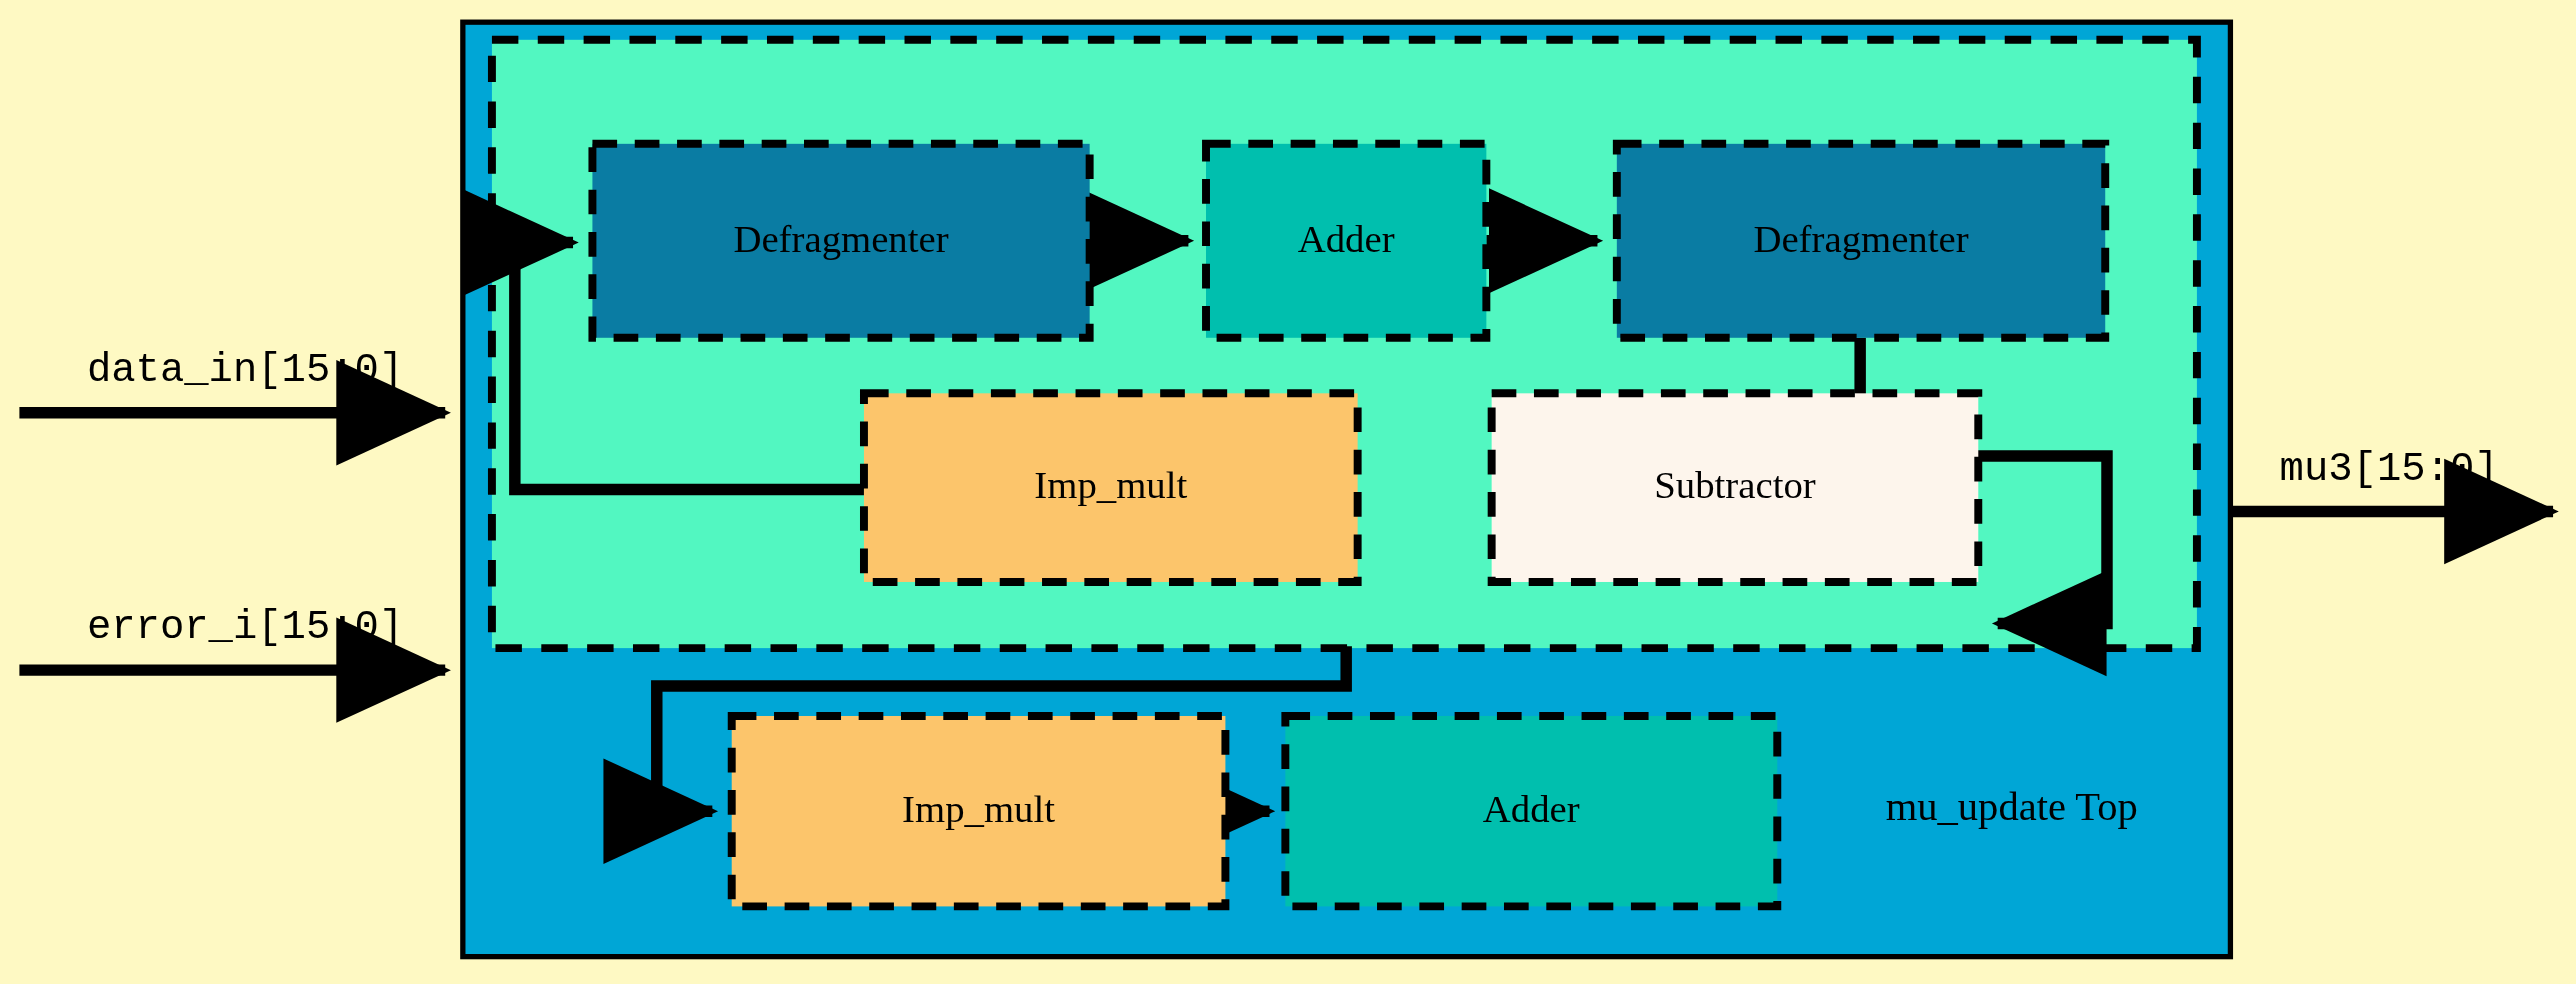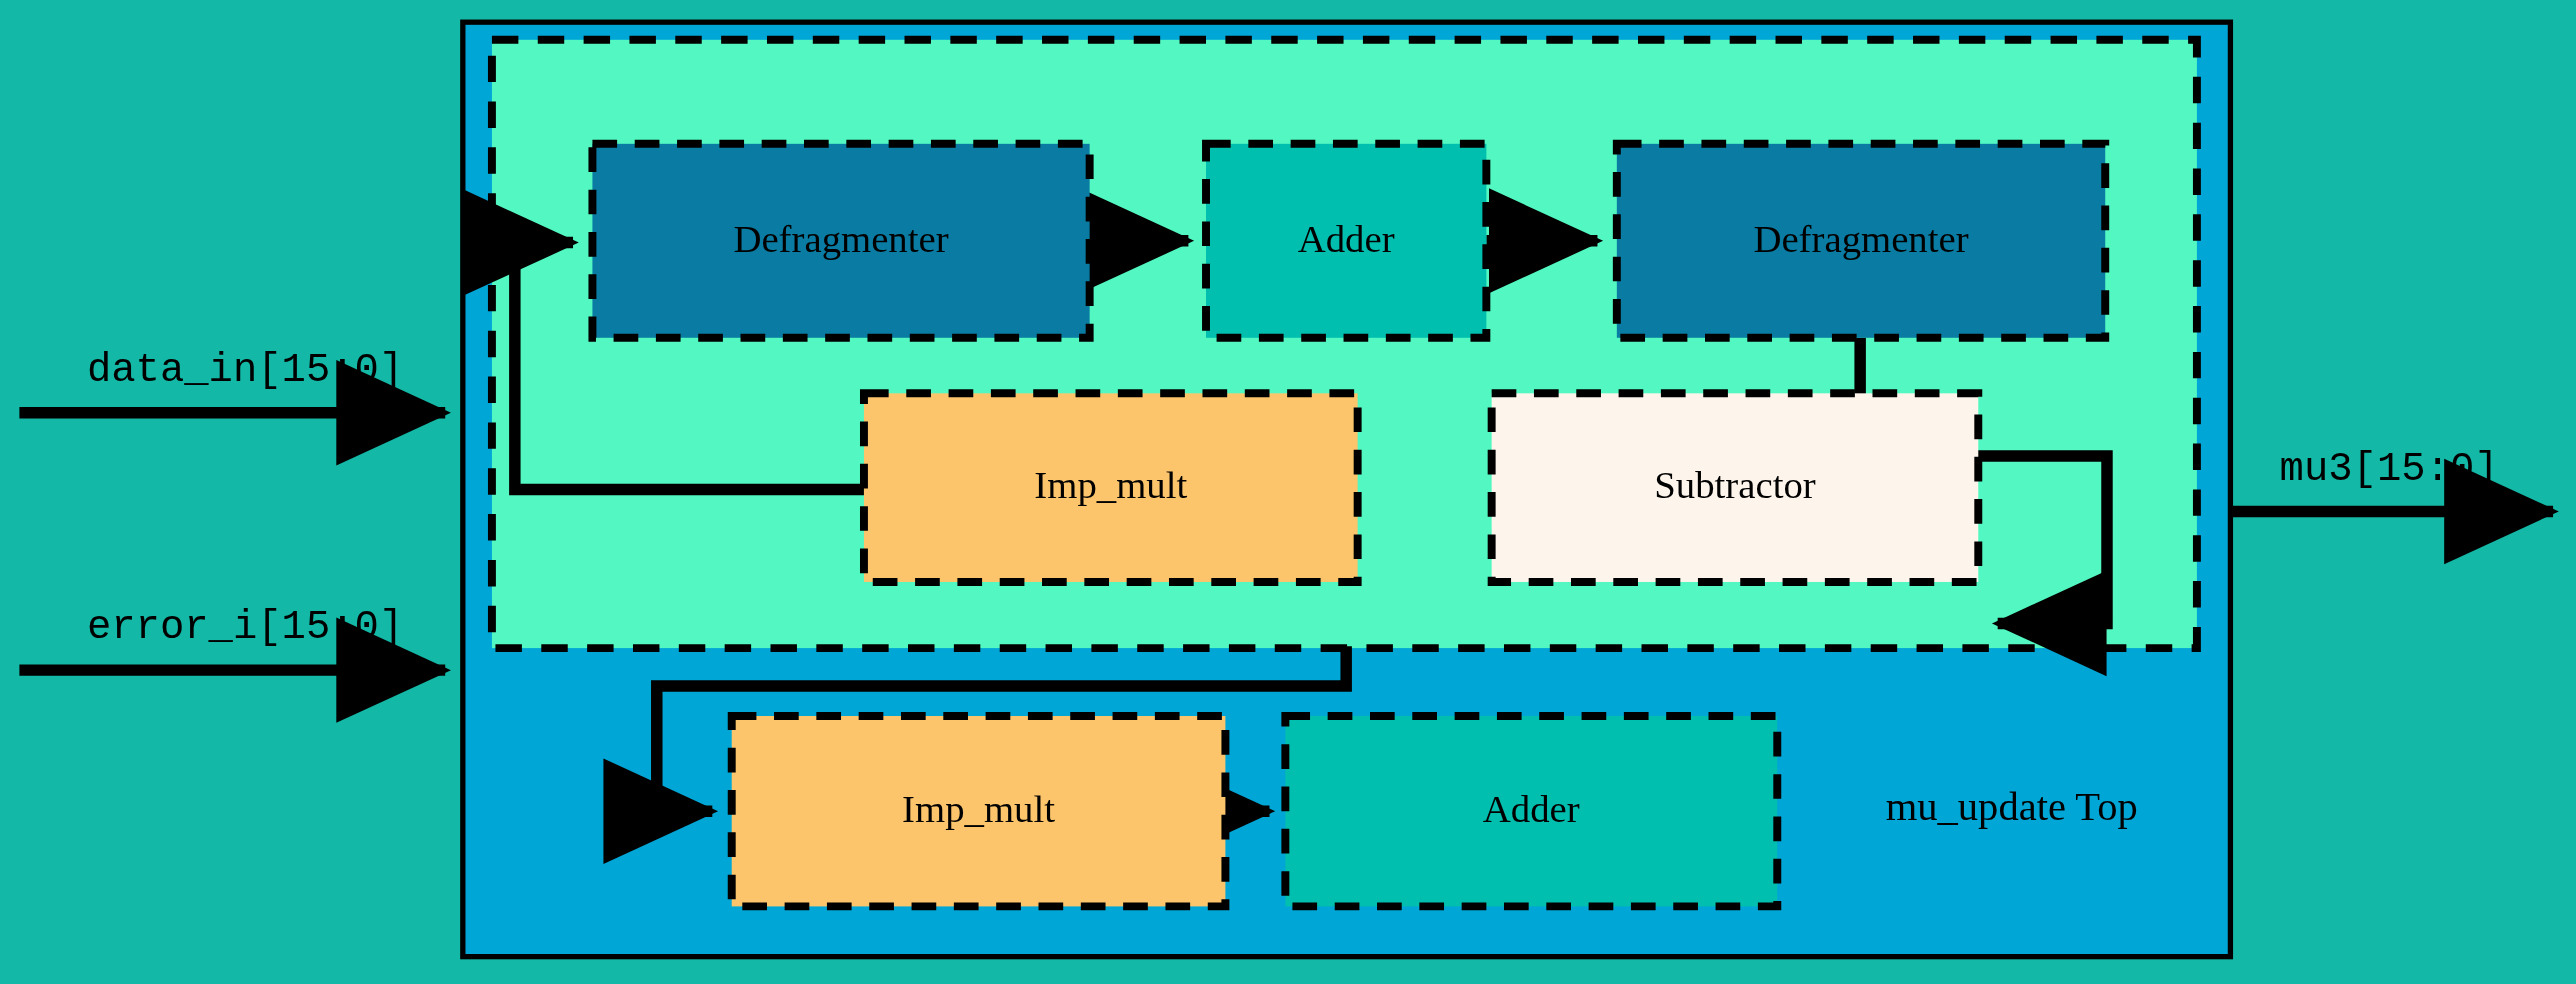--- a/index.html
+++ b/index.html
@@ -10,21 +10,21 @@
   body {
     width: 2576px;
     height: 985px;
     font-family: "Liberation Serif", "DejaVu Serif", serif;
     overflow: hidden;
   }
   #diagram-root {
     position: relative;
     width: 2576px;
     height: 985px;
-    background: #14b8a6;
+    background: #fef9c3;
   }
   svg#diagram-svg {
     position: absolute;
     left: 0;
     top: 0;
     width: 2576px;
     height: 985px;
     display: block;
   }
   text.blk-label {

